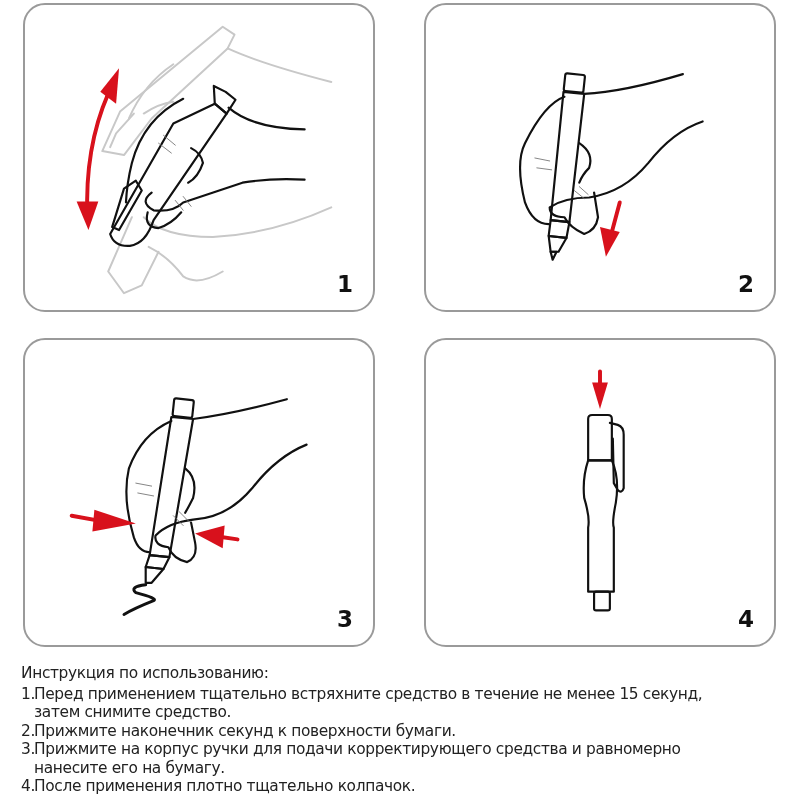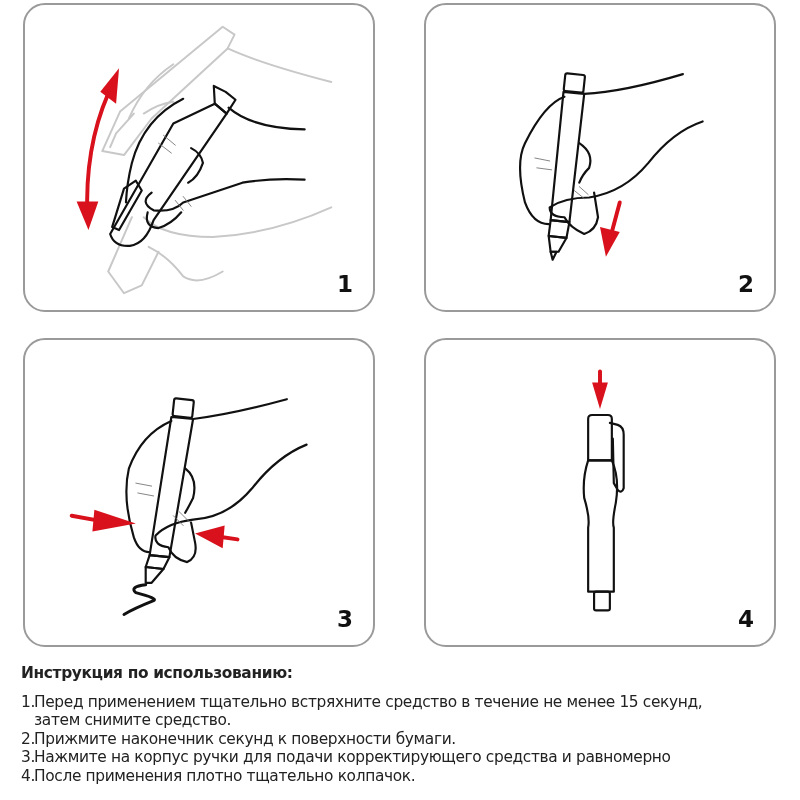--- a/index.html
+++ b/index.html
@@ -5,21 +5,21 @@
   html, body { margin: 0; padding: 0; background: #ffffff; }
   body { width: 800px; height: 800px; position: relative; overflow: hidden; font-family: "DejaVu Sans", sans-serif; color: #1a1a1a; }
   .panel { position: absolute; width: 352px; height: 309px; border: 2.5px solid #9a9a9a; border-radius: 22px; box-sizing: border-box; background: #fff; overflow: hidden; }
   .panel svg { position: absolute; left: 0; top: 0; width: 100%; height: 100%; }
   .step-num { position: absolute; right: 20px; bottom: 14px; font-family: "DejaVu Sans", sans-serif; font-size: 23px; font-weight: bold; color: #111; line-height: 1; }
   #p1 { left: 23px; top: 3px; }
   #p2 { left: 424px; top: 3px; }
   #p3 { left: 23px; top: 338px; }
   #p4 { left: 424px; top: 338px; }
   .instructions { position: absolute; left: 21px; top: 664px; width: 770px; font-family: "DejaVu Sans", sans-serif; font-size: 15.4px; line-height: 18.5px; color: #222; letter-spacing: -0.35px; }
-  .instructions .title { margin: 0 0 10px 0; font-weight: bold; }
+  .instructions .title { margin: 0 0 2px 0; }
   .instructions ol { margin: 0; padding: 0; list-style: none; }
   .instructions li { position: relative; padding-left: 13px; }
   .instructions li .n { position: absolute; left: 0; top: 0; }
   .ink { fill: none; stroke: #111; stroke-width: 2.2; stroke-linejoin: round; stroke-linecap: round; }
   .ghost { fill: none; stroke: #c8c8c8; stroke-width: 2; stroke-linejoin: round; stroke-linecap: round; }
   .thin { fill: none; stroke: #777; stroke-width: 0.9; stroke-linecap: round; }
   .red { fill: #d8111c; }
   .redline { fill: none; stroke: #d8111c; stroke-width: 4; stroke-linecap: round; }
 </style>
 </head>
@@ -140,20 +140,21 @@
       <span class="n">1.</span>
       <div>Перед применением тщательно встряхните средство в течение не менее 15 секунд,</div>
       <div>затем снимите средство.</div>
     </li>
     <li>
       <span class="n">2.</span>
       <div>Прижмите наконечник секунд к поверхности бумаги.</div>
     </li>
     <li>
       <span class="n">3.</span>
-      <div>Нажмите на корпус ручки для подачи корректирующего средства и равномерно</div>
+      <div>Прижмите на корпус ручки для подачи корректирующего средства и равномерно</div>
+      <div>нанесите его на бумагу.</div>
     </li>
     <li>
       <span class="n">4.</span>
       <div>После применения плотно тщательно колпачок.</div>
     </li>
   </ol>
 </div>
 
 </body></html>

